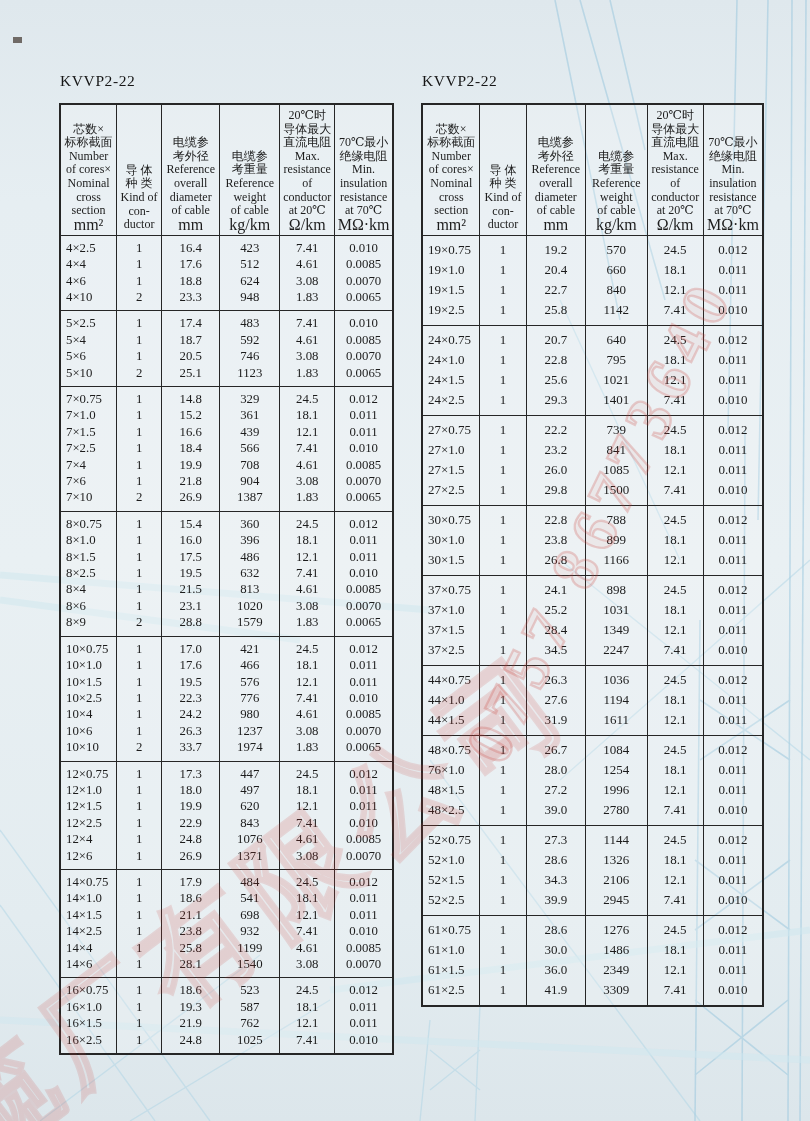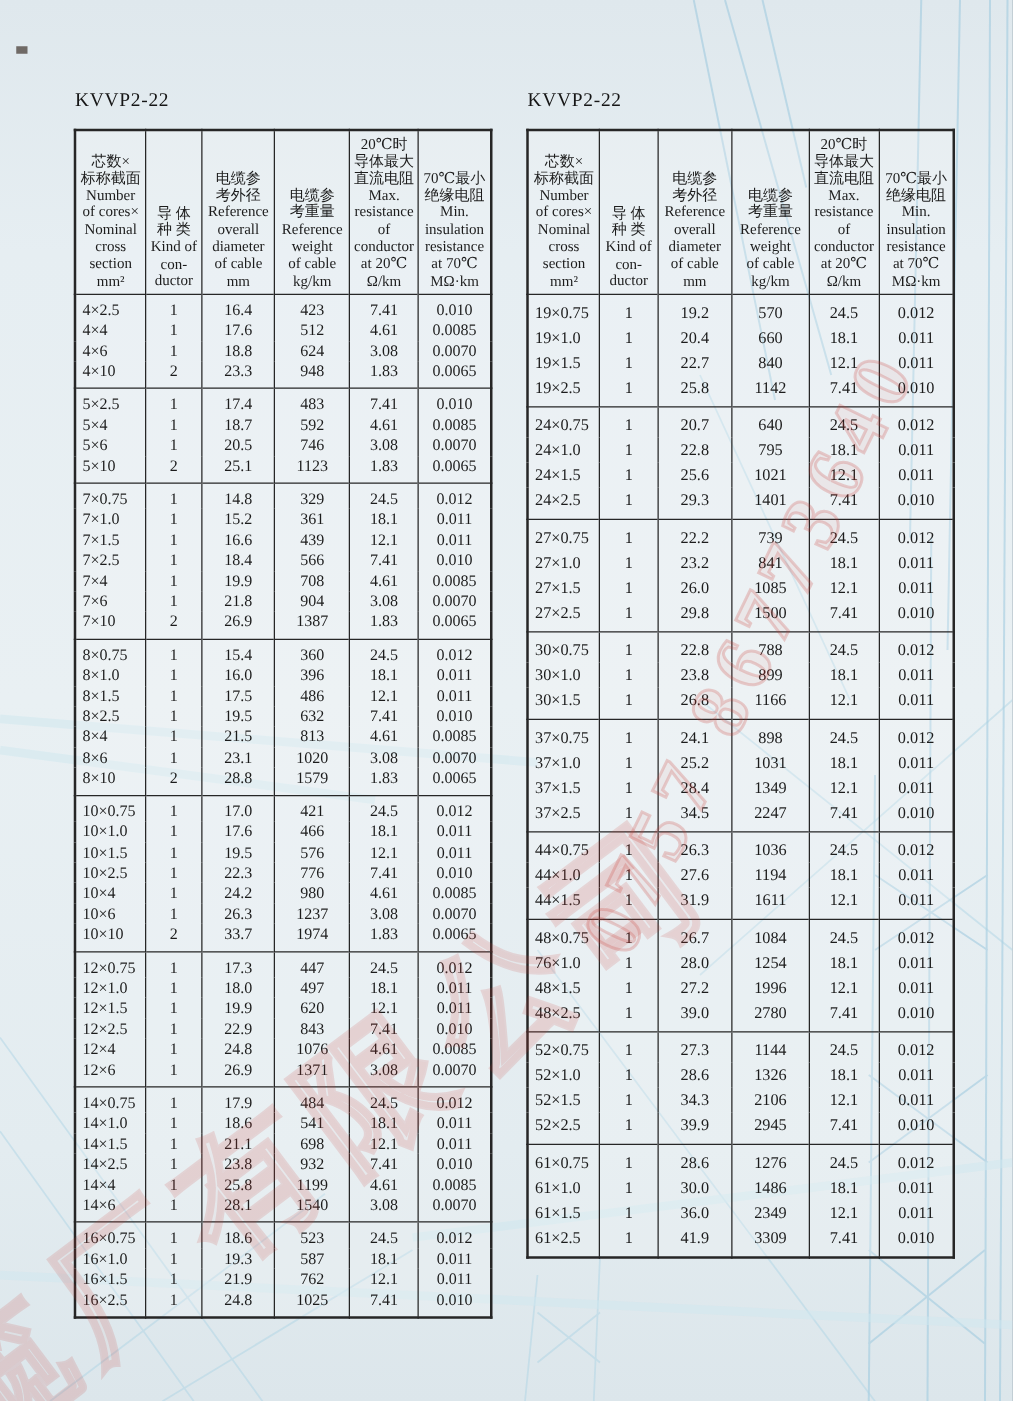--- a/index.html
+++ b/index.html
@@ -47,21 +47,21 @@
   .spec th:nth-child(1),.spec td:nth-child(1){width:17%;}
   .spec th:nth-child(2),.spec td:nth-child(2){width:13.5%;}
   .spec th:nth-child(3),.spec td:nth-child(3){width:17.5%;}
   .spec th:nth-child(4),.spec td:nth-child(4){width:18%;}
   .spec th:nth-child(5),.spec td:nth-child(5){width:16.5%;}
   .spec th:nth-child(6),.spec td:nth-child(6){width:17.5%;}
 
   .spec th{height:130px;box-sizing:border-box;vertical-align:top;padding:4px 0 3px;font-weight:normal;}
   .hwrap{display:flex;flex-direction:column;justify-content:flex-end;height:100%;}
   .hlines div{font-size:12px;line-height:13.6px;text-align:center;white-space:nowrap;}
-  .hunit{font-size:12px;line-height:14px;text-align:center;white-space:nowrap;}
+  .hunit{font-size:16px;line-height:14px;text-align:center;white-space:nowrap;}
 
   .spec td{text-align:center;padding:0 1px;white-space:nowrap;}
   .tbl-left td{font-size:12.8px;line-height:16.4px;}
   .tbl-right td{font-size:13px;line-height:20px;}
   .spec td.c0{text-align:left;padding-left:5px;}
   .spec tbody tr:first-child td{padding-top:4px;}
   .spec tbody tr:last-child td{padding-bottom:5px;}
 </style>
 </head>
 <body>
@@ -368,21 +368,21 @@
           </tr>
           <tr>
             <td class="c0">8×6</td>
             <td class="c1">1</td>
             <td class="c2">23.1</td>
             <td class="c3">1020</td>
             <td class="c4">3.08</td>
             <td class="c5">0.0070</td>
           </tr>
           <tr>
-            <td class="c0">8×10</td>
+            <td class="c0">8×9</td>
             <td class="c1">2</td>
             <td class="c2">28.8</td>
             <td class="c3">1579</td>
             <td class="c4">1.83</td>
             <td class="c5">0.0065</td>
           </tr>
         </tbody>
         <tbody>
           <tr>
             <td class="c0">10×0.75</td>

